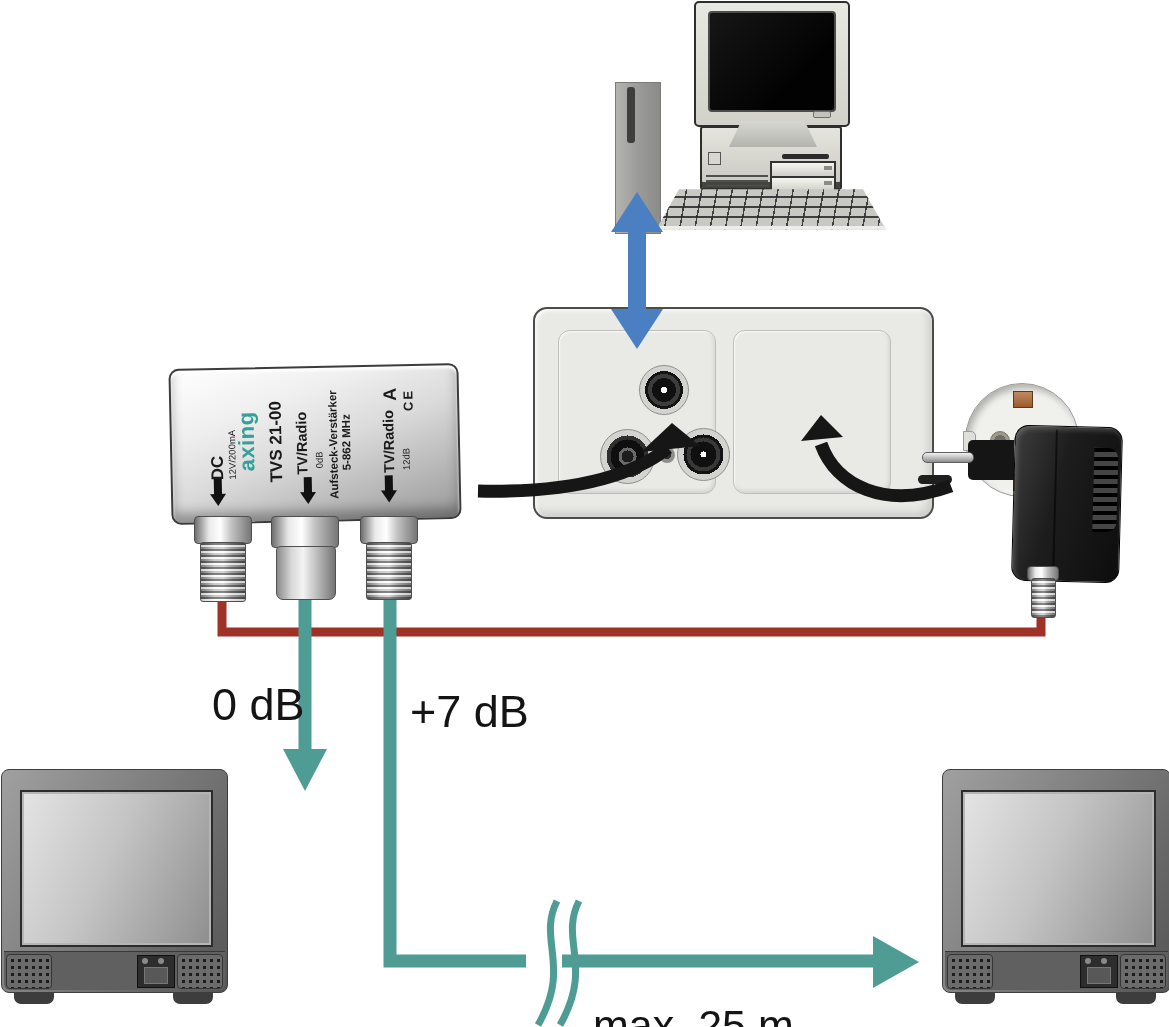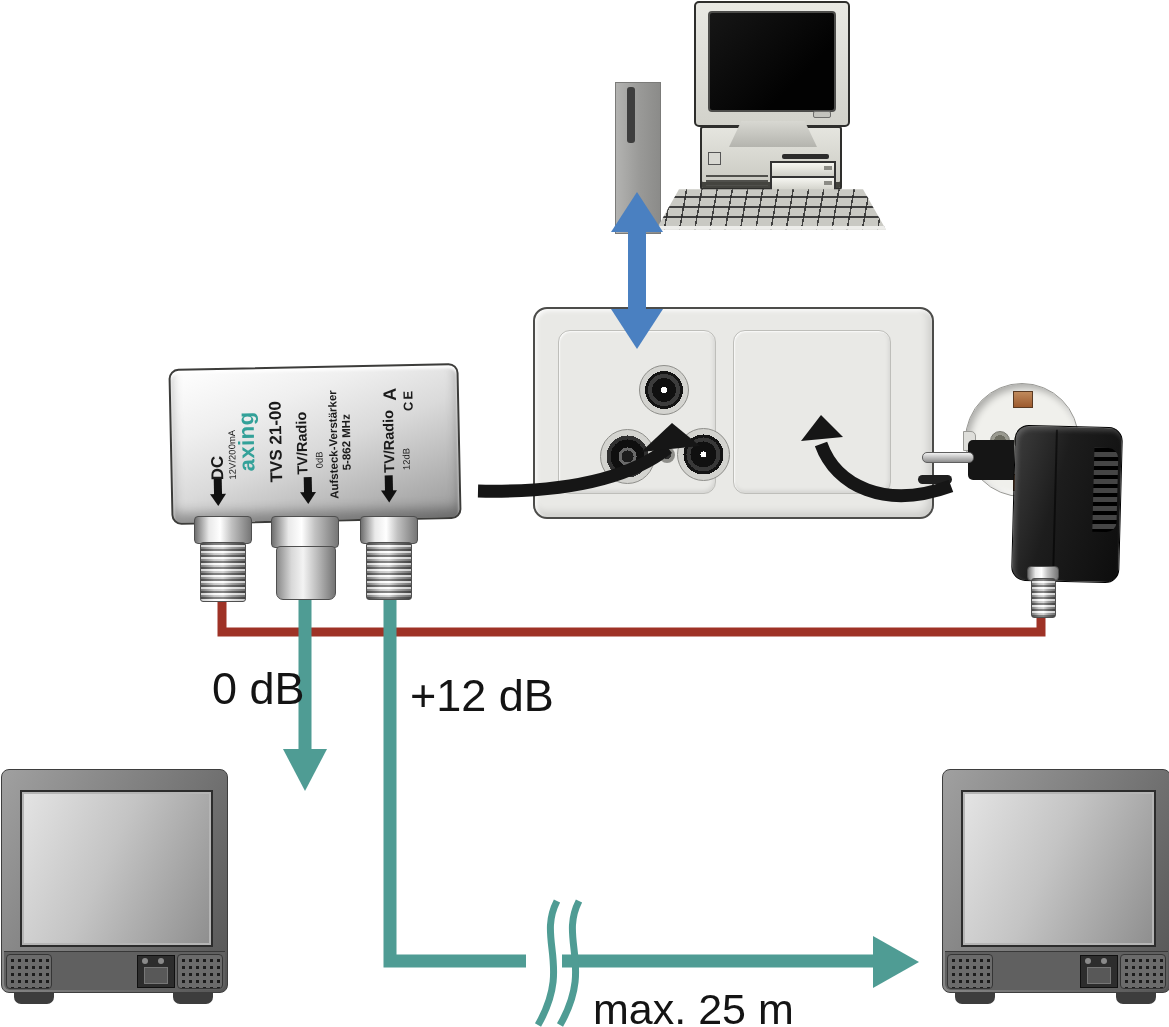--- a/index.html
+++ b/index.html
@@ -5,21 +5,21 @@
   :root{
     --teal:#4f9c94; --red:#9e3226; --blue:#4a80c1; --ink:#161616; --logo:#33a199;
   }
   html,body{margin:0;padding:0;background:#fff;}
   #stage{position:relative;width:1169px;height:1027px;background:#fff;overflow:hidden;
          font-family:"Liberation Sans", sans-serif;}
   .abs{position:absolute;}
 
   
   .big-label{position:absolute;color:#141414;font-size:45px;line-height:1;letter-spacing:0;
-             font-family:"Liberation Sans", sans-serif;}
+             font-family:"Liberation Sans", sans-serif;margin-top:16px;}
 
   
   .tower{left:615px;top:82px;width:44px;height:150px;
          background:linear-gradient(to right,#b3b3b1,#999997 55%,#8b8b89);border:1px solid #7b7b79;}
   .tower-slot{left:11px;top:4px;width:8px;height:56px;background:#3e3e3e;border-radius:3px;}
   .monitor{left:694px;top:1px;width:152px;height:122px;background:linear-gradient(#e8e8e3,#d2d2cb);
            border:2px solid #2e2e2c;border-radius:5px;}
   .monitor-screen{left:12px;top:8px;width:124px;height:97px;background:linear-gradient(135deg,#161616,#020202 70%);
                   border:2px solid #4c4c4a;border-radius:4px;}
   .monitor-btn{left:117px;top:108px;width:16px;height:5px;background:#c3c3bd;border:1px solid #6e6e6c;border-radius:2px;}
@@ -274,16 +274,16 @@
     </g>
 
     <path class="stroke-ink" d="M478,491 C570,493 630,478 668,448" fill="none" stroke-width="13"></path>
     <polygon class="fill-ink" points="672,423 641,452 700,446"></polygon>
 
     <path class="stroke-ink" d="M951,486 C885,510 836,486 821,444" fill="none" stroke-width="13"></path>
     <polygon class="fill-ink" points="821,415 801,441 843,437"></polygon>
   </svg>
 
   <div class="big-label" style="left:212px;top:666px;">0 dB</div>
-  <div class="big-label" style="left:410px;top:673px;">+12 dB</div>
+  <div class="big-label" style="left:410px;top:673px;">+7 dB</div>
   <div class="big-label" style="left:593px;top:988px;font-size:43px;">max. 25 m</div>
 
 </div>
 
 </body></html>

